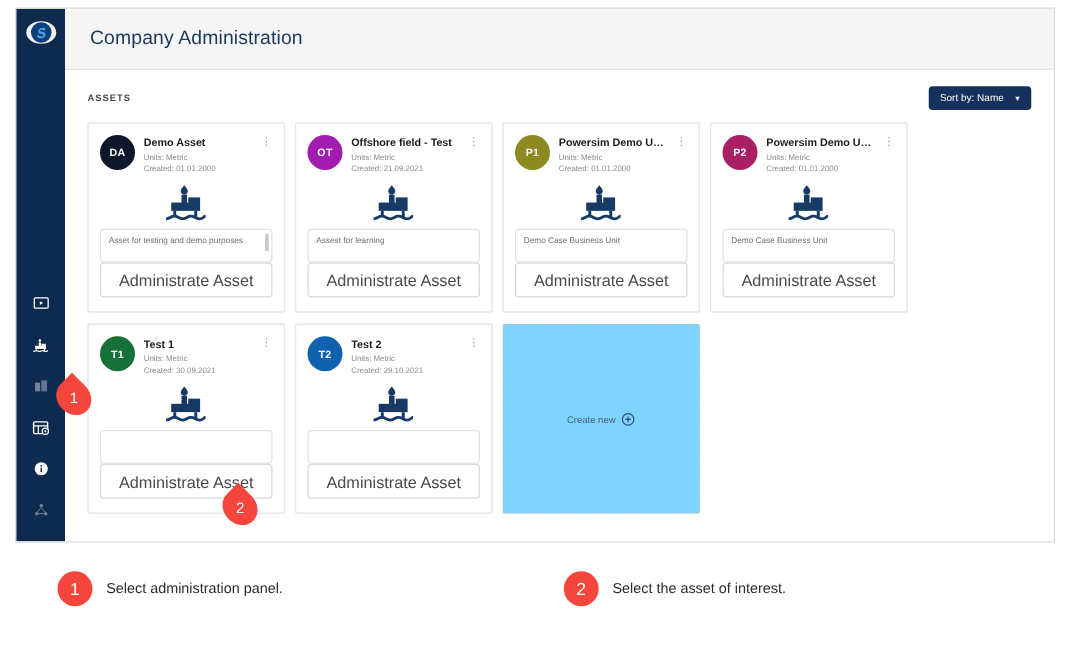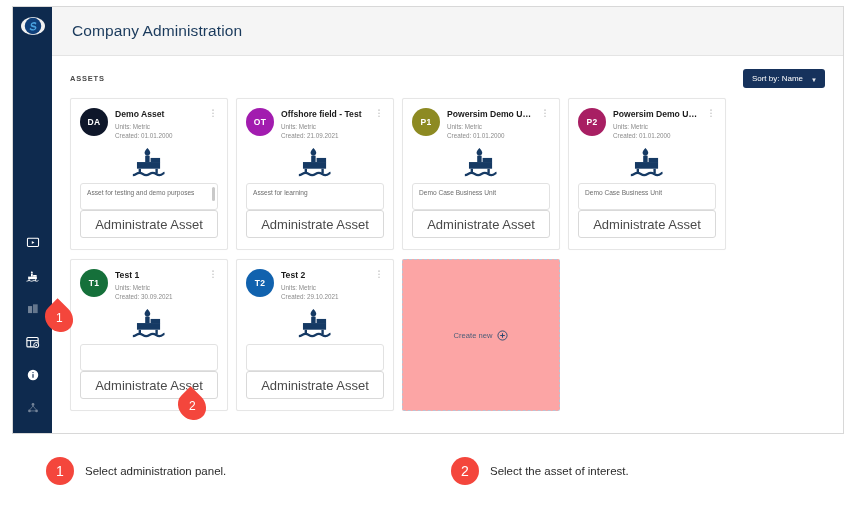--- a/index.html
+++ b/index.html
@@ -101,21 +101,21 @@
   .card-foot { margin-top: auto; display: flex; justify-content: center; padding-bottom: 11px; }
   .admin-btn {
     border: 1px solid #d9d9d9; background: #fff; border-radius: 3px;
     font-size: 13px; color: #4a4a4a; padding: 5.5px 14px;
     font-family: "Liberation Sans", sans-serif;
   }
 
   .create-card {
     height: 152px; border: 1px dashed #b9c4d4; border-radius: 2px;
     display: flex; align-items: center; justify-content: center; gap: 5px;
-    color: #4a5d78; font-size: 7.6px; background: #fca5a5;
+    color: #4a5d78; font-size: 7.6px; background: #7dd3fc;
   }
 
   
   .marker {
     position: absolute; width: 30px; height: 26px;
     display: flex; align-items: center; justify-content: center;
     color: #fff; font-size: 12px; font-weight: 400;
     background: #f4463c;
     border-radius: 50% 50% 50% 50%;
     z-index: 40;

